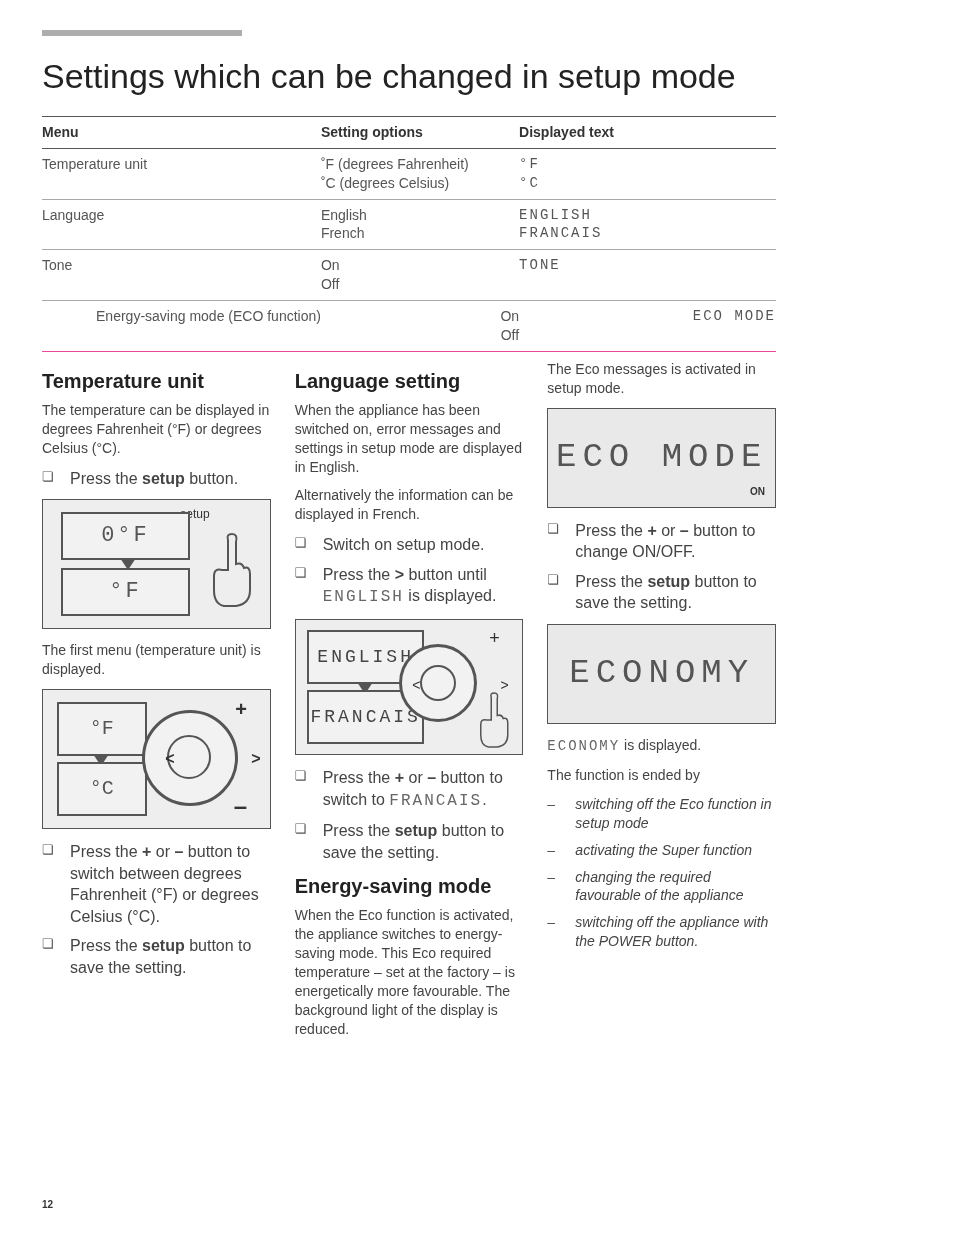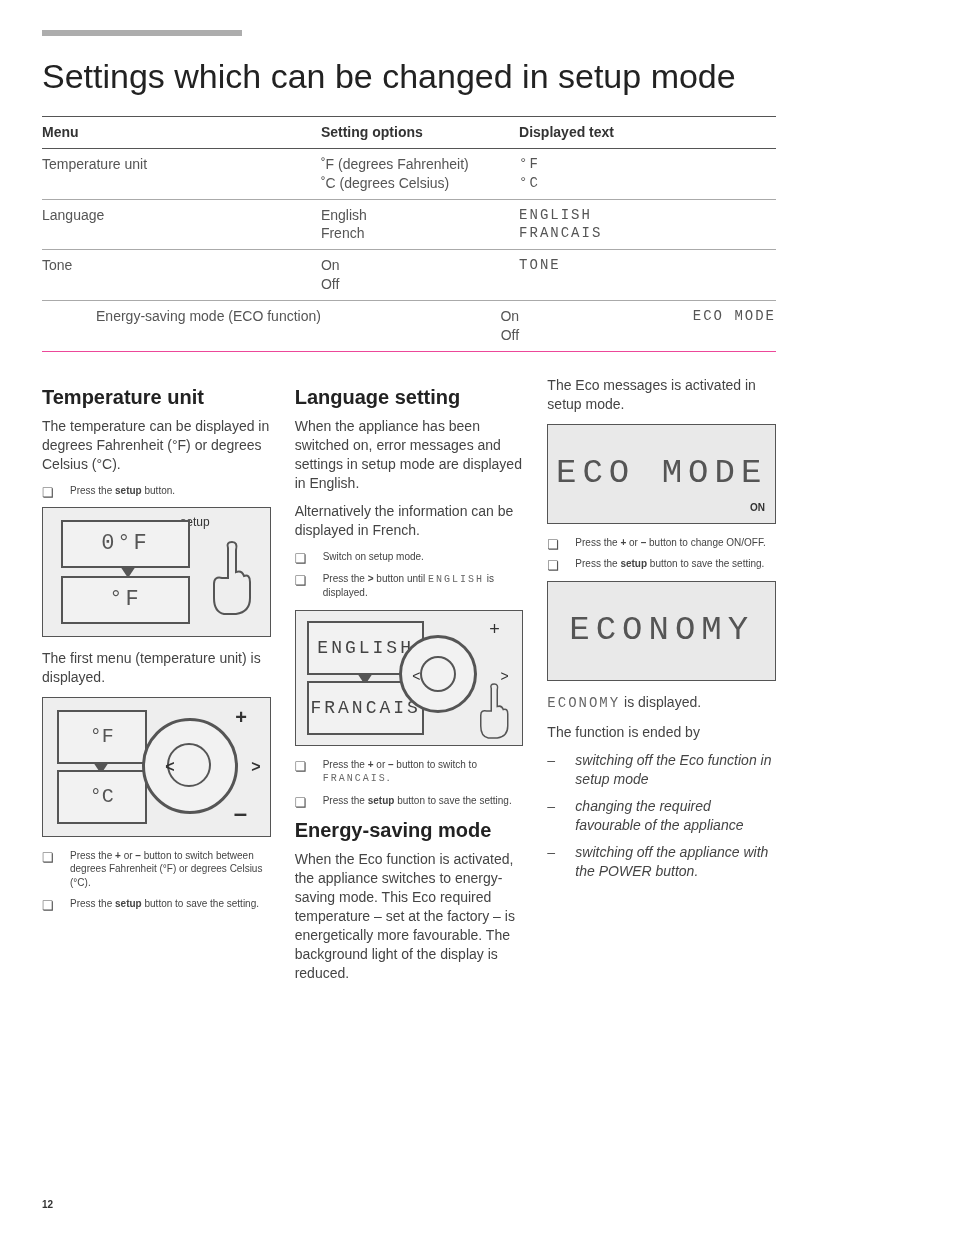--- a/index.html
+++ b/index.html
@@ -29,21 +29,21 @@
     font-size: 34px;
     font-weight: 400;
     margin: 0 0 16px 0;
     color: #222;
     letter-spacing: 0px;
   }
   
   .settings-table {
     width: 100%;
     border-collapse: collapse;
-    margin-bottom: 24px;
+    margin-bottom: 8px;
   }
   .settings-table th {
     text-align: left;
     font-weight: 700;
     padding: 6px 0 6px 0;
     border-top: 1px solid #555;
     border-bottom: 1px solid #555;
     font-size: 14px;
   }
   .settings-table td {
@@ -78,21 +78,21 @@
     margin: 8px 0 6px 0;
     color: #222;
   }
   p { margin: 0 0 10px 0; color: #444; font-size: 14px; }
   .step-list { list-style: none; padding: 0; margin: 0 0 10px 0; }
   .step-list li {
     position: relative;
     padding-left: 28px;
     margin-bottom: 8px;
     color: #444;
-    font-size: 10px;
+    font-size: 16px;
   }
   .step-list li::before {
     content: "❏";
     position: absolute;
     left: 0;
     top: 0;
     color: #555;
     font-size: 13px;
   }
   .dash-list { list-style: none; padding: 0; margin: 0 0 10px 0; font-style: italic; }
@@ -369,20 +369,21 @@
       </ul>
       <div class="illus illus-lcd">
         <div class="big-lcd">ECONOMY</div>
       </div>
       <p>
         <span class="inline-lcd">ECONOMY</span><span> is displayed.</span>
       </p>
       <p>The function is ended by</p>
       <ul class="dash-list">
         <li>switching off the Eco function in setup mode</li>
+        <li>activating the Super function</li>
         <li>changing the required favourable of the appliance</li>
         <li>switching off the appliance with the POWER button.</li>
       </ul>
     </div>
   </div>
 
   <div class="page-number">12</div>
 </div>
 
 </body></html>

